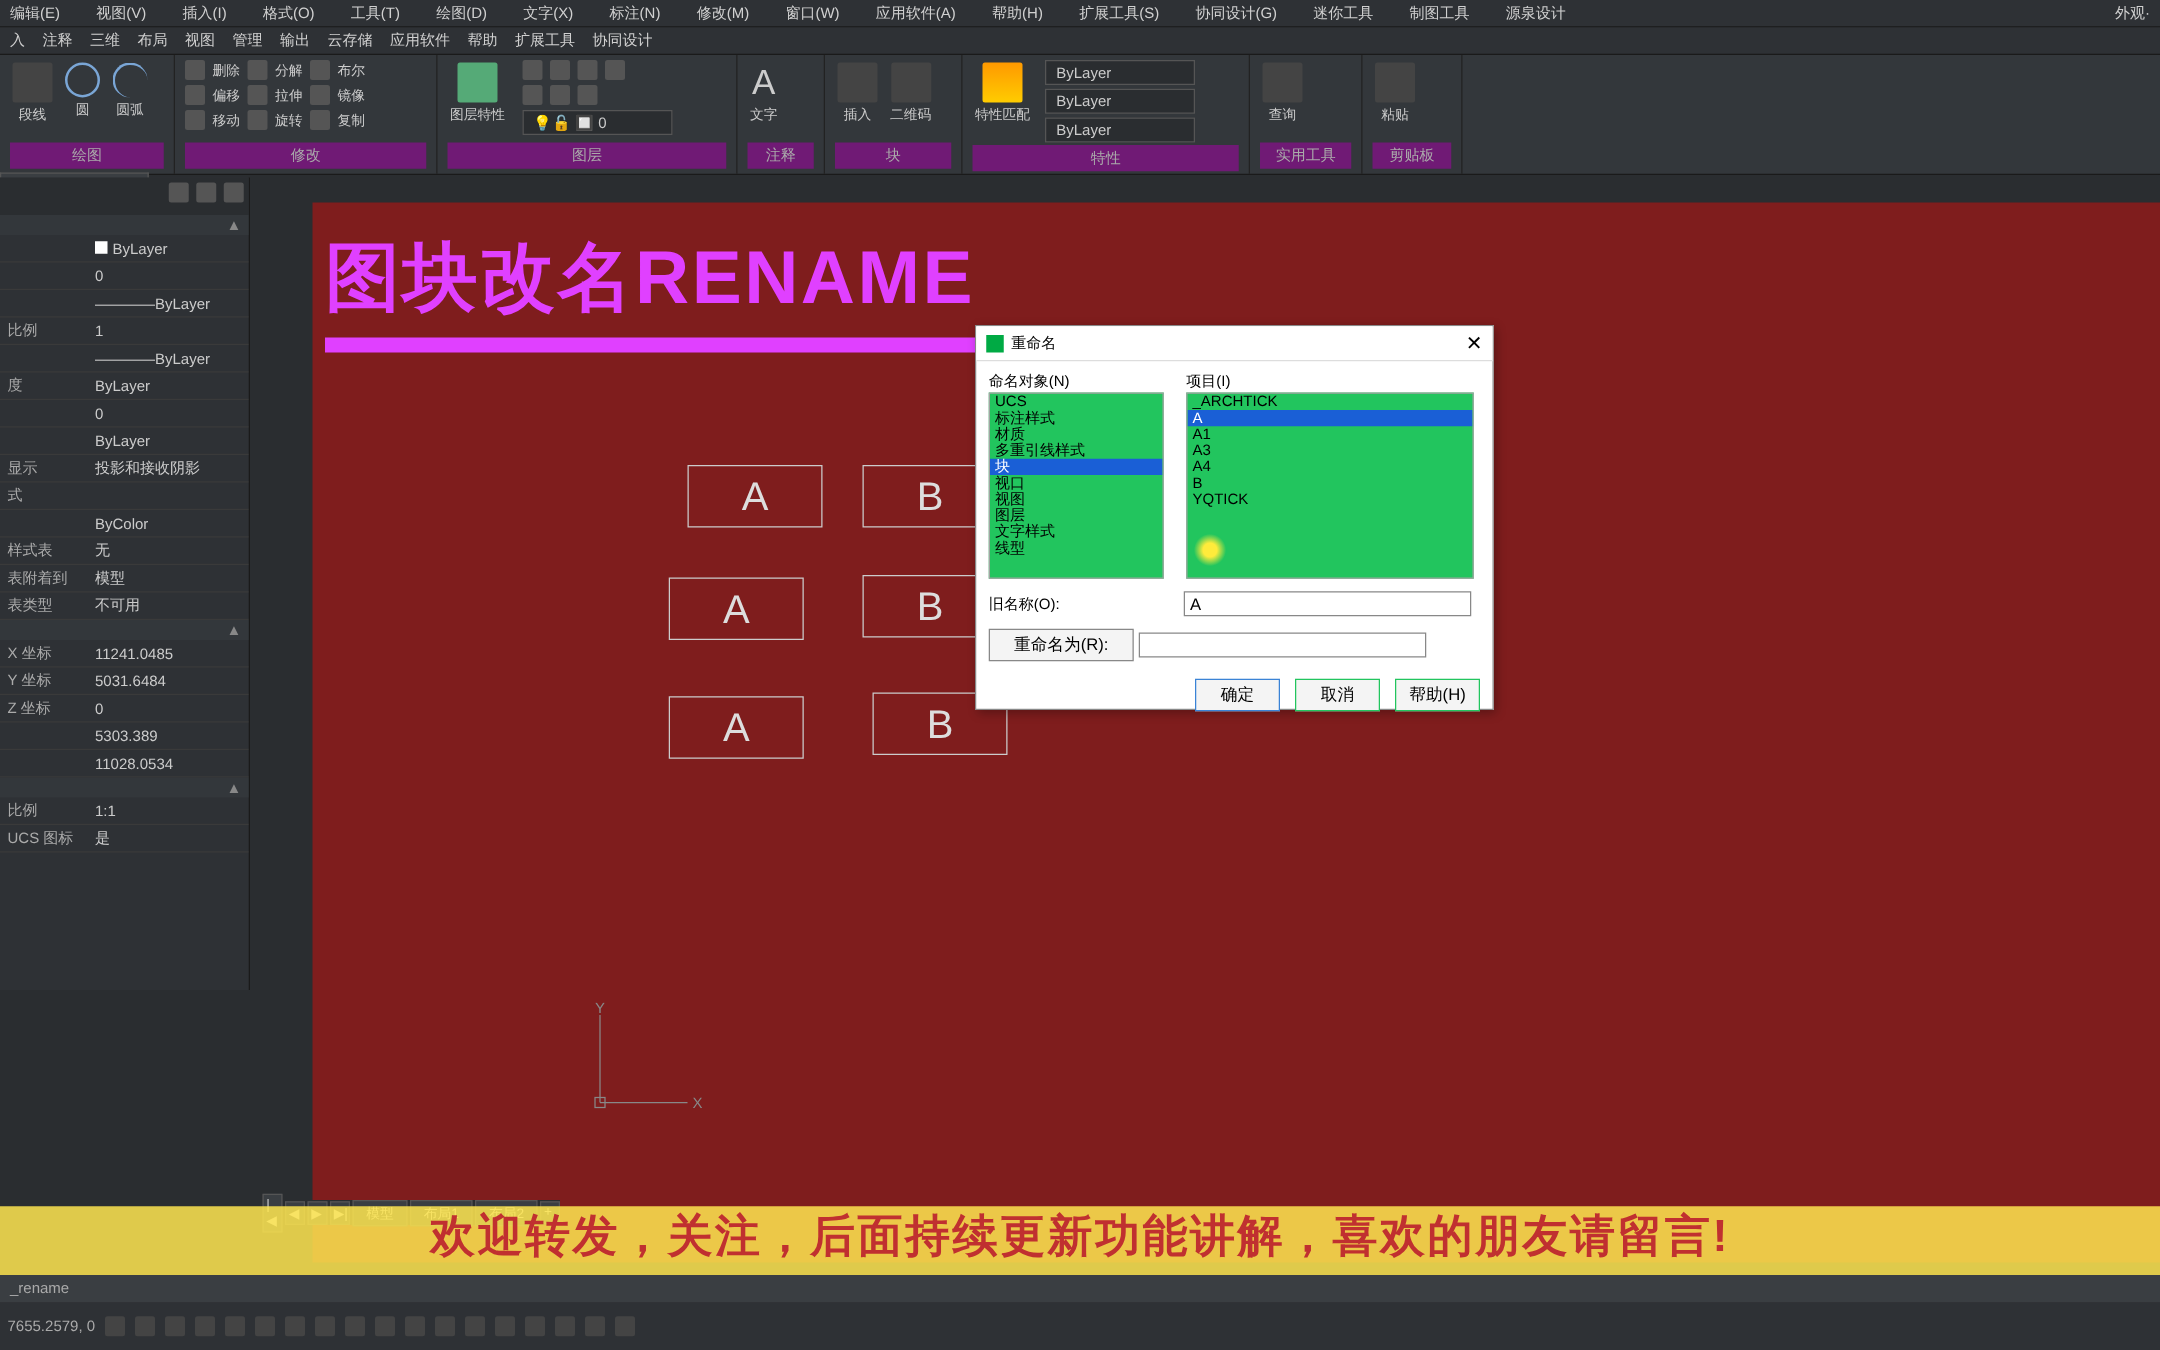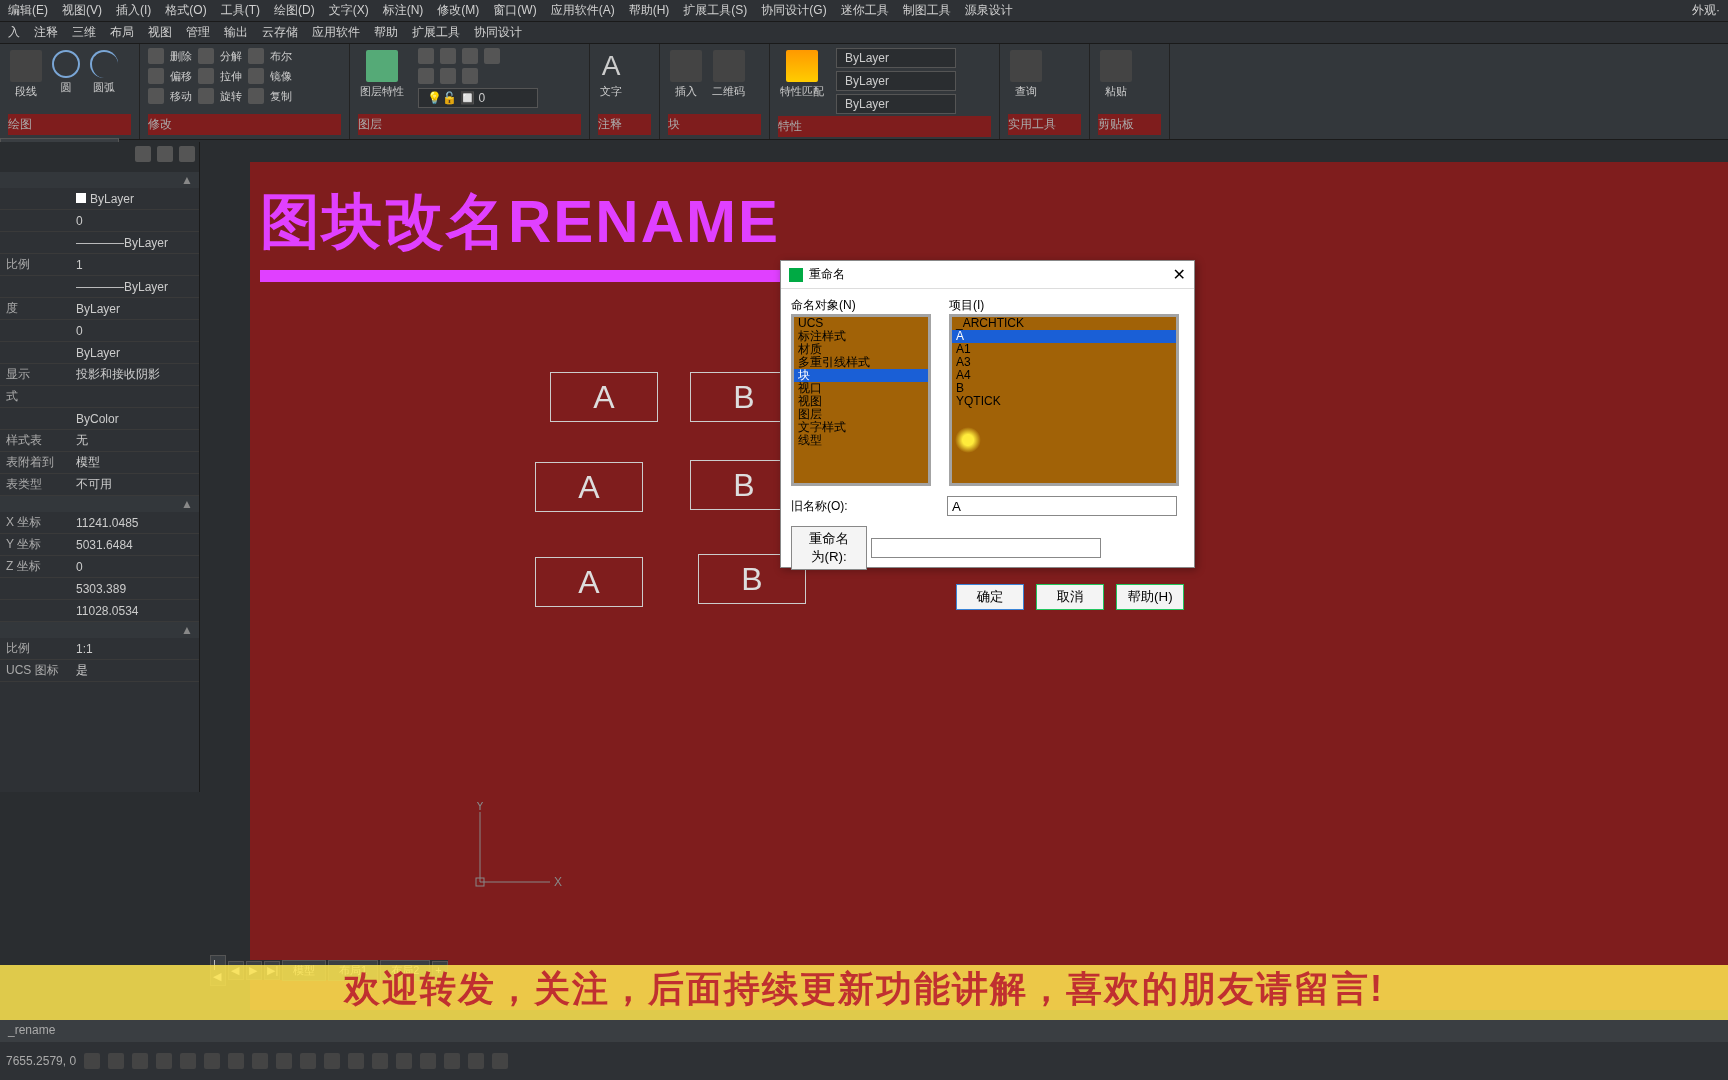--- a/index.html
+++ b/index.html
@@ -1,29 +1,29 @@
 <!DOCTYPE html>
 <html><head>
 <meta charset="utf-8">
 <style>
 * { margin:0; padding:0; box-sizing:border-box; font-family:"Microsoft YaHei","SimSun",Arial,sans-serif; }
 body { background:#2a2d30; color:#c8c8c8; width:1728px; height:1080px; overflow:hidden; position:relative; font-size:12px; }
 
 
-.menubar { height:22px; background:#2e3135; display:flex; align-items:center; padding:0 8px; gap:14px; border-bottom:1px solid #1a1a1a; }
+.menubar { height:22px; background:#2e3135; display:flex; align-items:center; padding:0 8px; gap:29px; border-bottom:1px solid #1a1a1a; }
 .menubar span { color:#d0d0d0; cursor:default; white-space:nowrap; }
 
 
 .menubar2 { height:22px; background:#2e3135; display:flex; align-items:center; padding:0 8px; gap:14px; border-bottom:1px solid #1a1a1a; }
 .menubar2 span { color:#d0d0d0; }
 
 
 .ribbon { height:96px; background:#33373b; display:flex; border-bottom:1px solid #1a1a1a; }
 .ribbon-panel { border-right:1px solid #222; padding:4px 8px; display:flex; flex-direction:column; justify-content:space-between; }
-.ribbon-panel-title { text-align:left; color:#aaa; font-size:12px; padding:2px 0; background:#7f1d1d; margin-top:2px; }
+.ribbon-panel-title { text-align:center; color:#aaa; font-size:12px; padding:2px 0; background:#701a75; margin-top:2px; }
 .ribbon-top { display:flex; gap:6px; align-items:flex-start; height:70px; }
 .icon-btn { display:flex; flex-direction:column; align-items:center; gap:2px; padding:2px; }
 .big-icon { width:32px; height:32px; background:#444; border-radius:2px; }
 .small-icon { width:16px; height:16px; background:#555; border-radius:2px; display:inline-block; vertical-align:middle;}
 .ribbon-row { display:flex; gap:6px; align-items:center; margin-bottom:2px; white-space:nowrap;}
 .ribbon-col { display:flex; flex-direction:column; gap:2px; }
 .ribbon-label { font-size:11px; color:#ccc; }
 .bylayer-box { background:#2a2d30; border:1px solid #555; padding:2px 8px; width:120px; color:#ccc; }
 
 
@@ -56,28 +56,28 @@
 
 
 .dialog { position:absolute; left:780px; top:260px; width:415px; height:308px; background:#fff; border:1px solid #888; box-shadow:2px 2px 8px rgba(0,0,0,0.3); color:#000; font-size:12px; }
 .dialog-titlebar { height:28px; background:#fff; display:flex; align-items:center; padding:0 8px; border-bottom:1px solid #ddd; }
 .dialog-titlebar .icon { width:14px; height:14px; background:#0a4; margin-right:6px; }
 .dialog-close { margin-left:auto; font-size:16px; cursor:pointer; }
 .dialog-body { padding:8px 10px; }
 .dialog-lists { display:flex; gap:18px; }
 .dlg-col { display:flex; flex-direction:column; }
 .dlg-label { margin-bottom:0; }
-.dlg-list { border:3px solid #a3a3a3; width:140px; height:172px; overflow:auto; background:#a16207; font-family:"SimSun"; line-height:13px; font-size:12px;}
+.dlg-list { border:1px solid #a3a3a3; width:140px; height:149px; overflow:auto; background:#22c55e; font-family:"SimSun"; line-height:13px; font-size:12px;}
 .dlg-list-r { width:230px; }
 .dlg-item { padding:0px 4px; }
 .dlg-item.selected { background:#1a5fd6; color:#fff; }
 .dlg-row { display:flex; align-items:center; margin-top:10px; gap:4px;}
 .dlg-oldlabel { width:152px; }
 .dlg-input { border:1px solid #888; padding:2px 4px; width:230px; height:20px; background:#fff; }
-.dlg-rename-btn { border:1px solid #888; background:#f4f4f4; padding:3px 14px; width:76px; text-align:center;}
+.dlg-rename-btn { border:1px solid #888; background:#f4f4f4; padding:3px 14px; width:116px; text-align:center;}
 .dlg-buttons { display:flex; justify-content:flex-end; gap:12px; padding:6px 10px; }
 .dlg-btn { border:1px solid #22c55e; background:#f4f4f4; padding:3px 0; width:68px; text-align:center;}
 .dlg-btn.primary { border:1px solid #3a83d6; }
 
 
 .cursor-spot { position:absolute; left:955px; top:427px; width:26px; height:26px; background:radial-gradient(circle,#ffeb3b 30%,rgba(255,235,59,0) 70%); border-radius:50%; pointer-events:none; }
 
 
 .banner { position:absolute; left:0; right:0; bottom:60px; height:55px; display:flex; align-items:flex-start; justify-content:center; background:rgba(255,230,80,0.85); }
 .banner-text { font-size:36px; font-weight:bold; color:#c03030; letter-spacing:2px; white-space:nowrap;}

